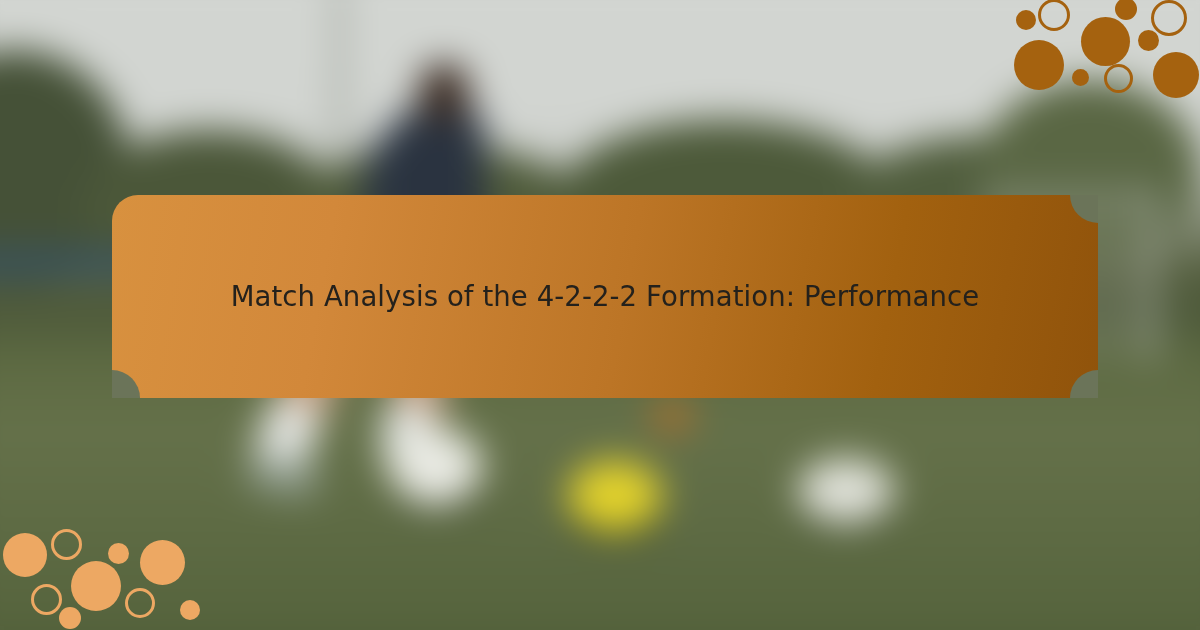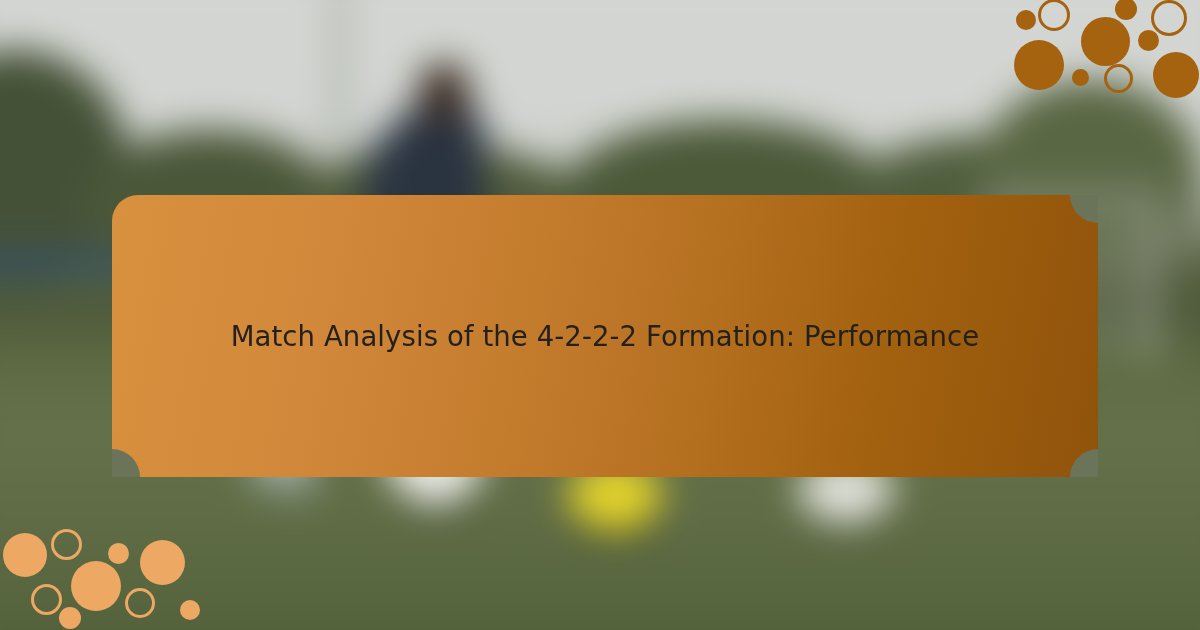--- a/index.html
+++ b/index.html
@@ -115,21 +115,21 @@
   .dots-bl { left:0; bottom:0; width:210px; height:110px; }
   .dot {
     position:absolute;
     border-radius:50%;
   }
 
   
   #title-card {
     position:absolute;
     left:112px; top:195px;
-    width:986px; height:282px;
+    width:986px; height:203px;
     background:linear-gradient(100deg, #d8913f 0%, #d2883a 22%, #bc7526 52%, #a2610f 78%, #90530b 100%);
     border-top-left-radius:26px;
     display:flex;
     align-items:center;
     justify-content:center;
   }
 
   
   .notch {
     position:absolute;

